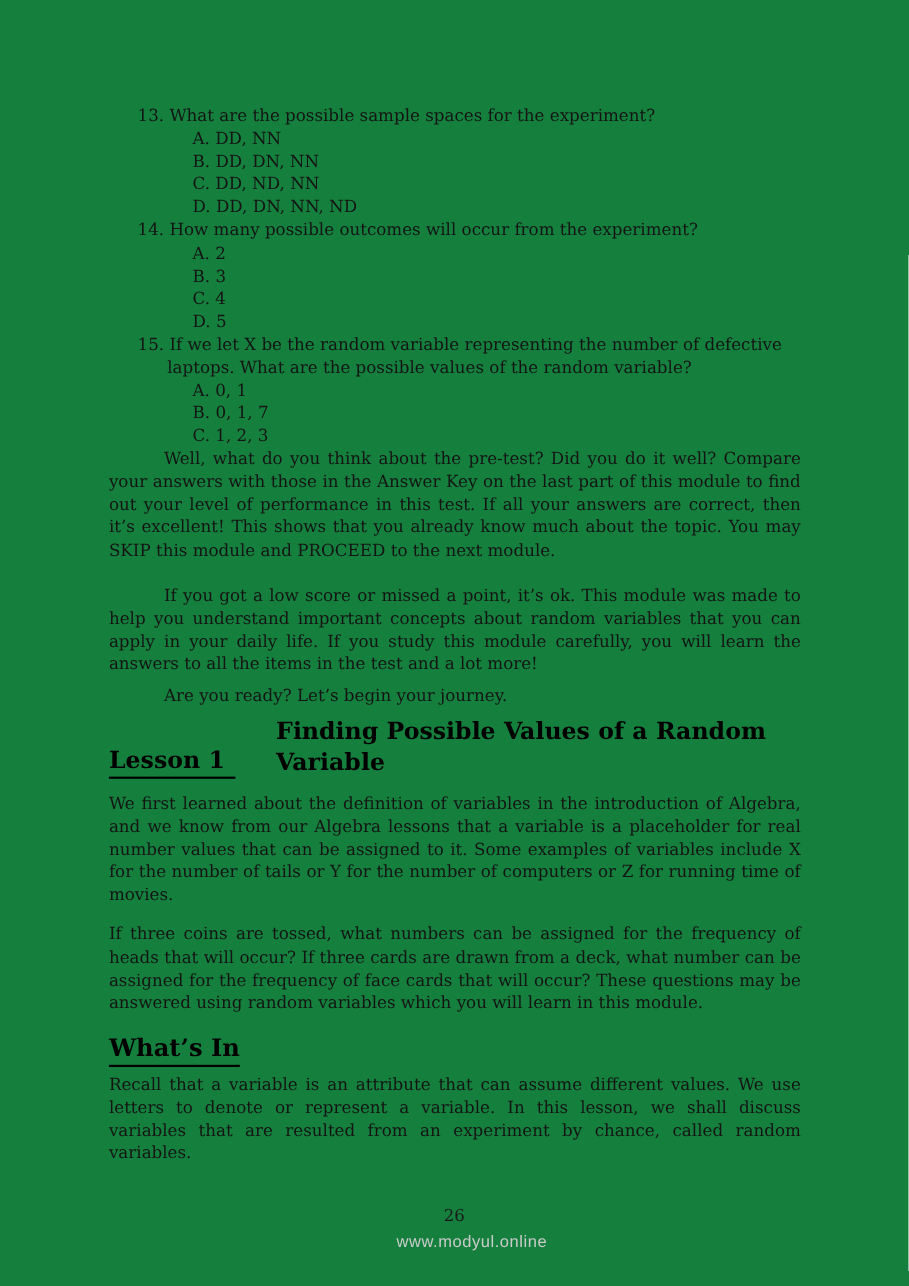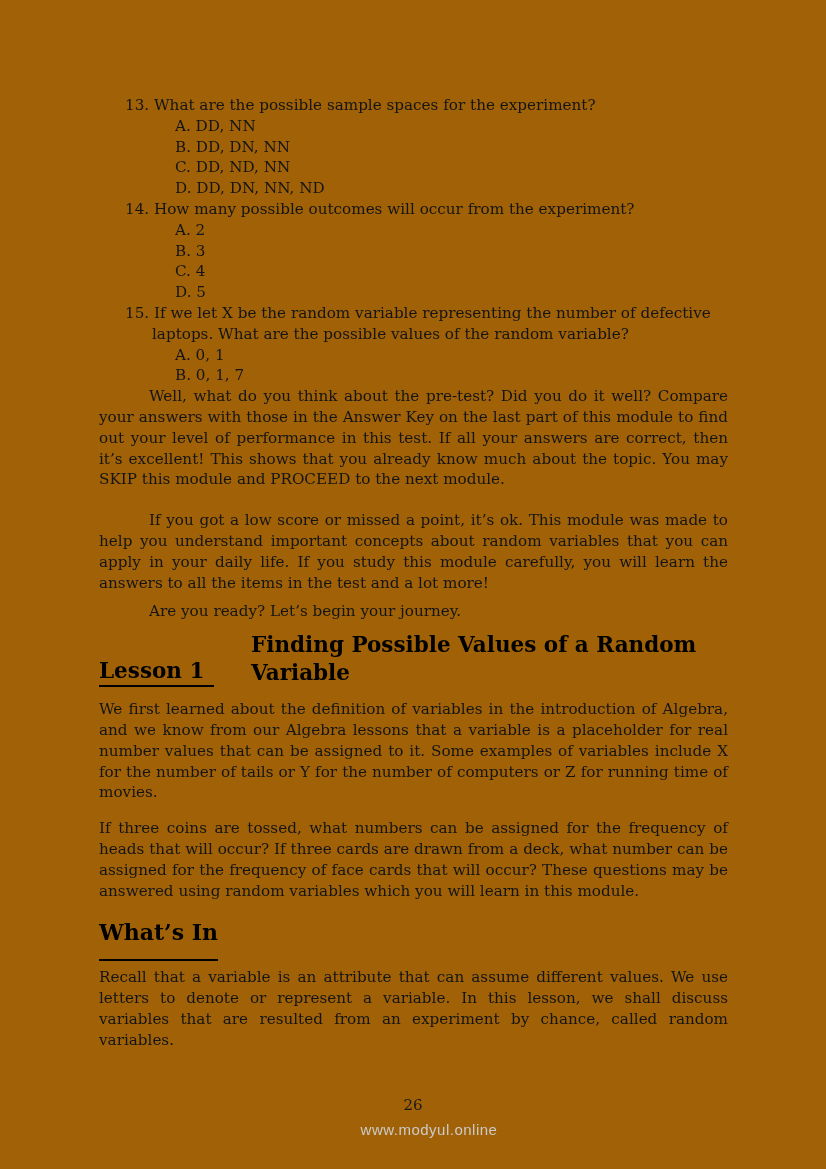--- a/index.html
+++ b/index.html
@@ -2,21 +2,21 @@
 <html><head>
 <meta charset="utf-8">
 <style>
   * { margin: 0; padding: 0; box-sizing: border-box; }
   html, body { background: #ffffff; }
   .page {
     position: relative;
     width: 826px;
     height: 1169px;
     margin: 0 auto;
-    background: #a16207;
+    background: #15803d;
     font-family: "DejaVu Serif", "Liberation Serif", serif;
     color: #141414;
     overflow: hidden;
   }
   .content {
     position: absolute;
     left: 99px;
     top: 95px;
     width: 629px;
     font-size: 15.2px;
@@ -59,21 +59,21 @@
   .para-gap { margin-top: 15px; }
   .section-heading {
     margin-top: 17px;
     font-weight: bold;
     font-size: 22px;
     line-height: 28px;
     color: #000;
   }
   .section-heading .ul {
     display: inline-block;
-    padding-bottom: 13px;
+    padding-bottom: 1px;
     border-bottom: 2.5px solid #000;
   }
   .section-body { margin-top: 6px; }
   .page-number {
     position: absolute;
     left: 0;
     width: 100%;
     top: 1096px;
     text-align: center;
     font-size: 15px;
@@ -119,20 +119,21 @@
       <div class="choice">D. 5</div>
     </div>
 
     <div class="question-block">
       <div class="q-line">
         <span>15.</span>
         <span>If we let X be the random variable representing the number of defective laptops. What are the possible values of the random variable?</span>
       </div>
       <div class="choice">A. 0, 1</div>
       <div class="choice">B. 0, 1, 7</div>
+      <div class="choice">C. 1, 2, 3</div>
     </div>
 
     <p class="para">Well, what do you think about the pre-test? Did you do it well? Compare your answers with those in the Answer Key on the last part of this module to find out your level of performance in this test. If all your answers are correct, then it’s excellent! This shows that you already know much about the topic. You may SKIP this module and PROCEED to the next module.</p>
     <p class="para mt">If you got a low score or missed a point, it’s ok. This module was made to help you understand important concepts about random variables that you can apply in your daily life. If you study this module carefully, you will learn the answers to all the items in the test and a lot more!</p>
     <p class="ready-line">Are you ready? Let’s begin your journey.</p>
 
     <div class="lesson-heading">
       <div class="lesson-label">
         <span class="ul">Lesson 1</span>
       </div>

